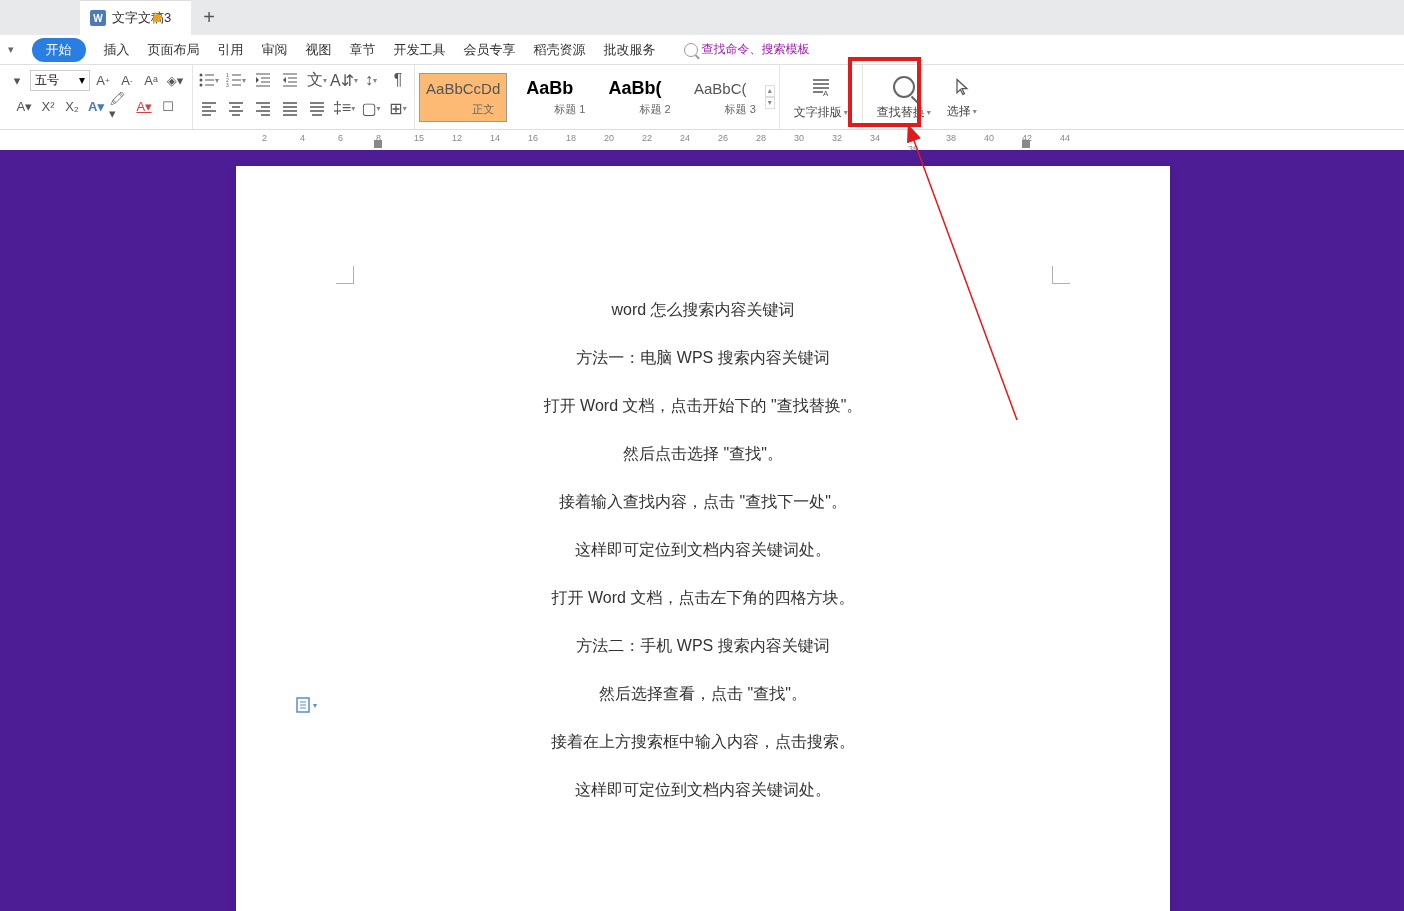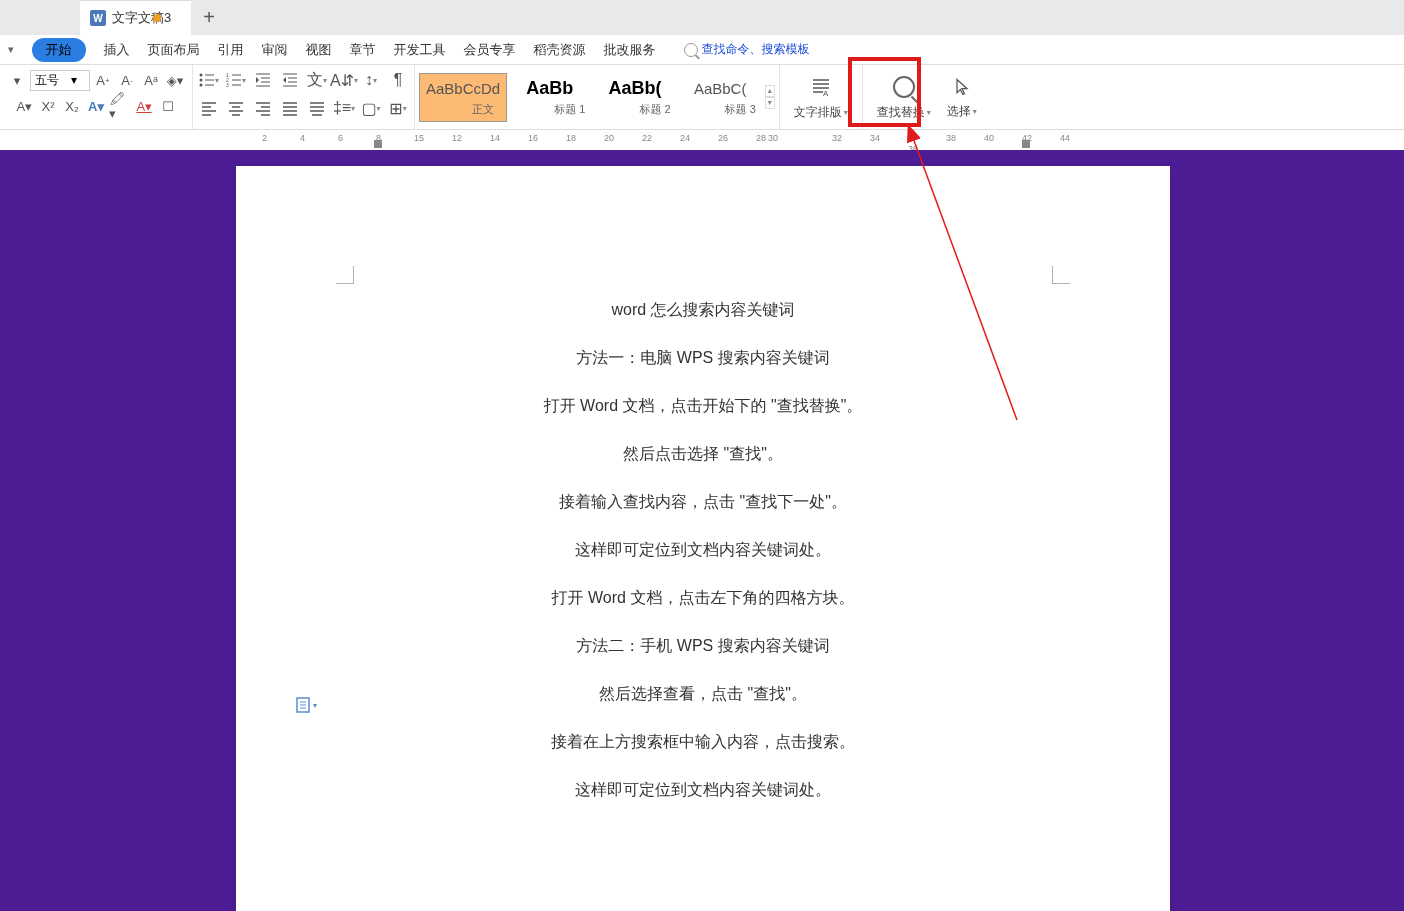--- a/index.html
+++ b/index.html
@@ -70,33 +70,33 @@
       border-bottom: 1px solid #e0e0e0;
       font-size: 13px;
       color: #333;
     }
     .menu-item {
       cursor: pointer;
       white-space: nowrap;
     }
     .menu-item.active {
       background: #2a7de1;
-      color: #000000;
+      color: #ffffff;
       padding: 3px 14px;
       border-radius: 12px;
     }
     .menu-dropdown {
       color: #666;
       font-size: 11px;
     }
     .search-box {
       display: flex;
       align-items: center;
       gap: 4px;
-      color: #1d4ed8;
+      color: #a21caf;
       font-size: 12px;
       margin-left: 10px;
     }
     .search-icon-sm {
       width: 14px;
       height: 14px;
       border: 1.5px solid #999;
       border-radius: 50%;
       position: relative;
     }
@@ -136,21 +136,21 @@
       display: flex;
       align-items: center;
       gap: 2px;
     }
     .font-size-box {
       border: 1px solid #ccc;
       padding: 1px 4px;
       font-size: 12px;
       display: flex;
       align-items: center;
-      gap: 12px;
+      gap: 20px;
       min-width: 60px;
     }
     .font-btn {
       width: 22px;
       height: 22px;
       display: flex;
       align-items: center;
       justify-content: center;
       font-size: 13px;
       color: #555;
@@ -602,21 +602,21 @@
       <span class="ruler-num" style="left: 178px;">15</span>
       <span class="ruler-num" style="left: 216px;">12</span>
       <span class="ruler-num" style="left: 254px;">14</span>
       <span class="ruler-num" style="left: 292px;">16</span>
       <span class="ruler-num" style="left: 330px;">18</span>
       <span class="ruler-num" style="left: 368px;">20</span>
       <span class="ruler-num" style="left: 406px;">22</span>
       <span class="ruler-num" style="left: 444px;">24</span>
       <span class="ruler-num" style="left: 482px;">26</span>
       <span class="ruler-num" style="left: 520px;">28</span>
-      <span class="ruler-num" style="left: 532px;">30</span>
+      <span class="ruler-num" style="left: 558px;">30</span>
       <span class="ruler-num" style="left: 596px;">32</span>
       <span class="ruler-num" style="left: 634px;">34</span>
       <span class="ruler-num" style="left: 672px; margin-top: 11px;">36</span>
       <span class="ruler-num" style="left: 710px;">38</span>
       <span class="ruler-num" style="left: 748px;">40</span>
       <span class="ruler-num" style="left: 786px;">42</span>
       <span class="ruler-num" style="left: 824px;">44</span>
       <span class="ruler-num" style="left: 862px; margin-top: 47px;">46</span>
     </div>
   <div class="ruler-tab" style="left:138px"></div>

